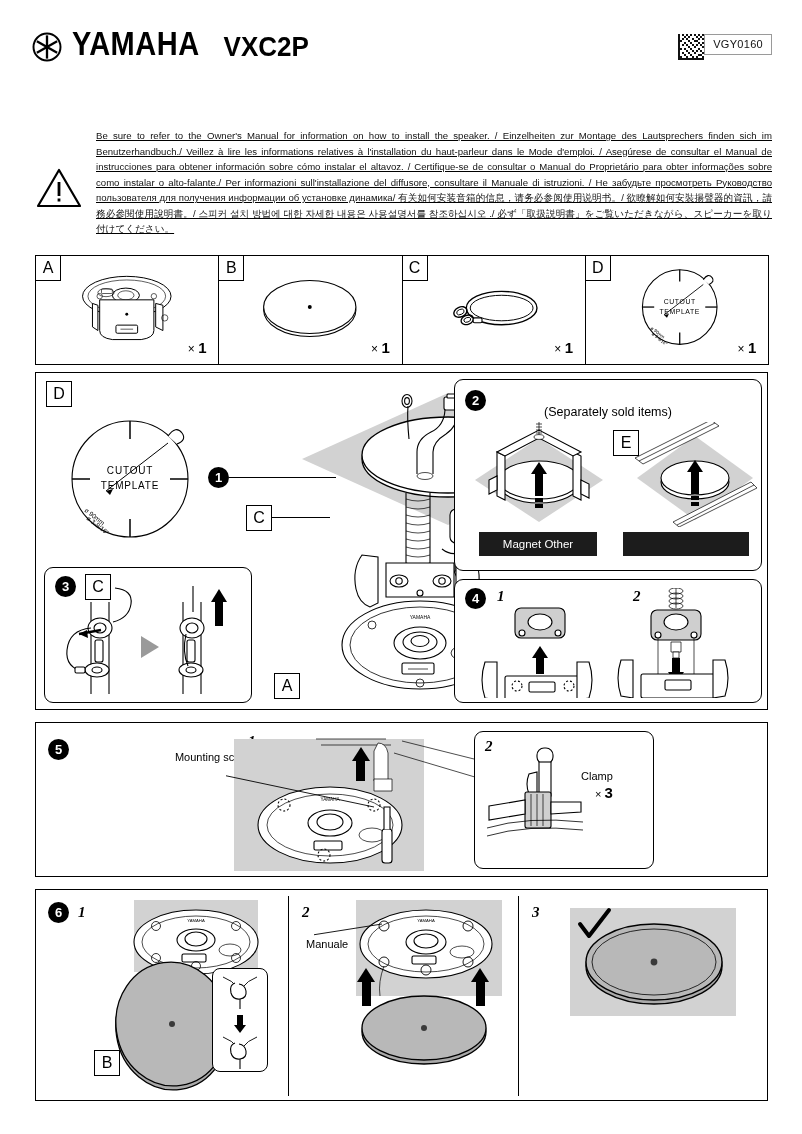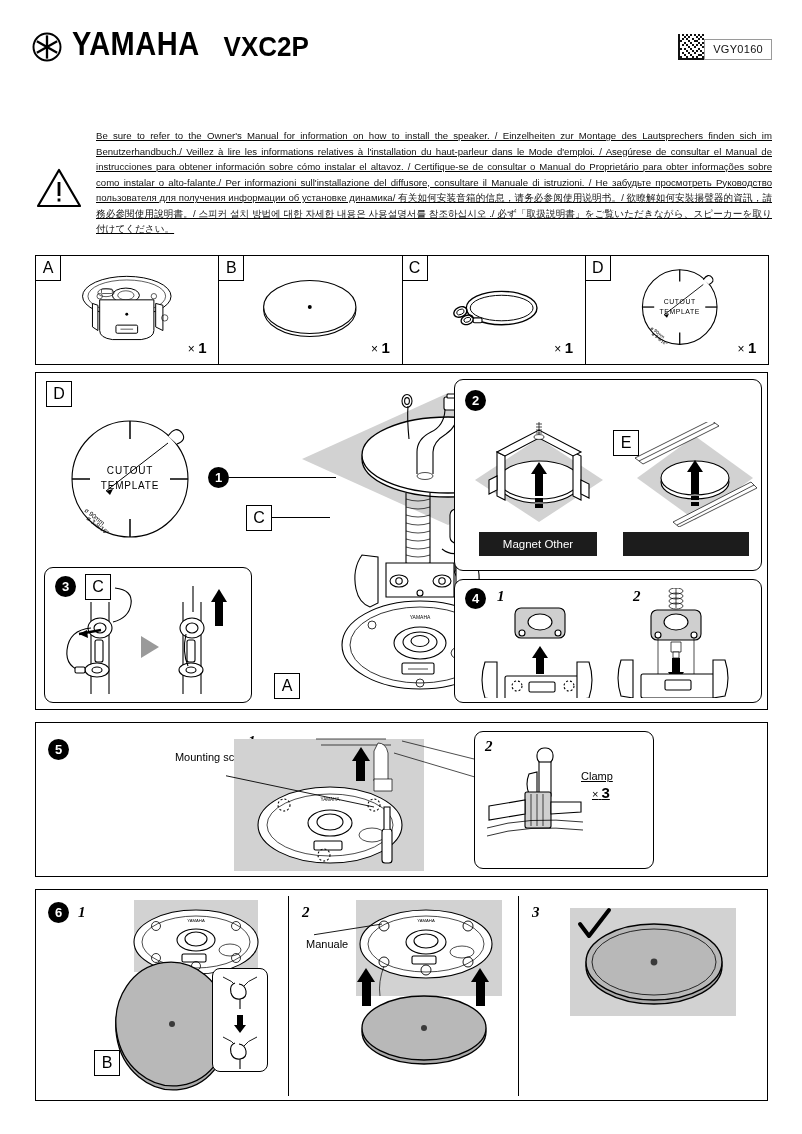--- a/index.html
+++ b/index.html
@@ -16,21 +16,21 @@
   
   .header { position:absolute; left:32px; top:30px; width:740px; height:42px; }
   .logo-wrap { display:flex; align-items:center; gap:10px; }
   .tuning-fork { width:30px; height:30px; }
   .brand {
     font-size:29px; font-weight:bold; letter-spacing:0.5px;
     font-family:"Liberation Sans", sans-serif;
     transform: scaleY(1.12); transform-origin: left bottom;
   }
   .model { font-size:26px; font-weight:bold; margin-left:14px; transform: scaleY(1.06); }
-  .code-area { position:absolute; right:0; top:4px; display:flex; align-items:flex-end; gap:0;margin-left:36px; }
+  .code-area { position:absolute; right:0; top:4px; display:flex; align-items:flex-start; gap:0;margin-left:36px; }
   .datamatrix { width:26px; height:26px; }
   .part-code {
     border:1px solid #9a9a9a; padding:3px 8px 4px 8px;
     font-size:11px; letter-spacing:0.3px; color:#111; background:#fff;
   }
 
   
   .titlebar {
     position:absolute; left:32px; top:79px; width:740px;
     background:#1c1c1c; color:#fff;
@@ -408,20 +408,21 @@
       <span>×</span><b>2</b>
     </div>
 
     <div class="sq-label" style="position:absolute; left:210px; top:132px;">C</div>
     <div style="position:absolute; left:236px; top:144px; width:58px; height:1.3px; background:#000;"></div>
 
     <div class="sq-label" style="position:absolute; left:238px; top:300px;">A</div>
 
     <div class="subpanel" style="left:418px; top:6px; width:308px; height:192px;">
       <div class="step-badge" style="position:absolute; left:10px; top:10px;">2</div>
+      <div style="position:absolute; left:0; top:25px; width:100%; text-align:center; font-size:12.5px;">(Separately sold items)</div>
 
       <svg style="position:absolute; left:14px; top:42px;" width="140" height="105" viewBox="0 0 140 105">
         <polygon points="70,16 134,58 70,100 6,58" class="grey"></polygon>
         <g class="ln">
           <ellipse cx="70" cy="62" rx="40" ry="19" fill="#fff"></ellipse>
           <ellipse cx="70" cy="58" rx="40" ry="19" fill="#fff"></ellipse>
           <path d="M28 30 L28 74 L36 78 L36 34 Z" fill="#fff"></path>
           <path d="M104 30 L104 74 L112 78 L112 34 Z" fill="#fff"></path>
           <path d="M28 30 L70 8 L112 30 L104 34 L70 16 L36 34 Z" fill="#fff"></path>
           <path d="M20 58 l8 -4 l0 14 l-8 4 z" fill="#fff"></path>
@@ -628,21 +629,21 @@
             <line x1="52" y1="50" x2="52" y2="82"></line>
             <line x1="58" y1="50" x2="58" y2="82"></line>
           </g>
           <path d="M4 62 L40 56 L40 70 L4 76 Z" fill="#fff"></path>
           <path d="M66 58 L96 58 L96 68 L66 70 Z" fill="#fff"></path>
           <path d="M2 84 q40 -12 96 -6" stroke-width="0.8"></path>
           <path d="M2 92 q40 -12 96 -6" stroke-width="0.8"></path>
         </g>
       </svg>
 
-      <div style="position:absolute; left:106px; top:38px; text-align:center;text-decoration:underline;">
+      <div style="position:absolute; left:106px; top:38px; text-align:right;">
         <div class="callout-txt">Clamp</div>
         <div class="qty-x" style="padding-left:8px;">
           <span>×</span> <b>3</b>
         </div>
       </div>
     </div>
   </div>
 
   <div class="panel panel-6">
     <div class="step-badge" style="position:absolute; left:12px; top:12px;">6</div>

